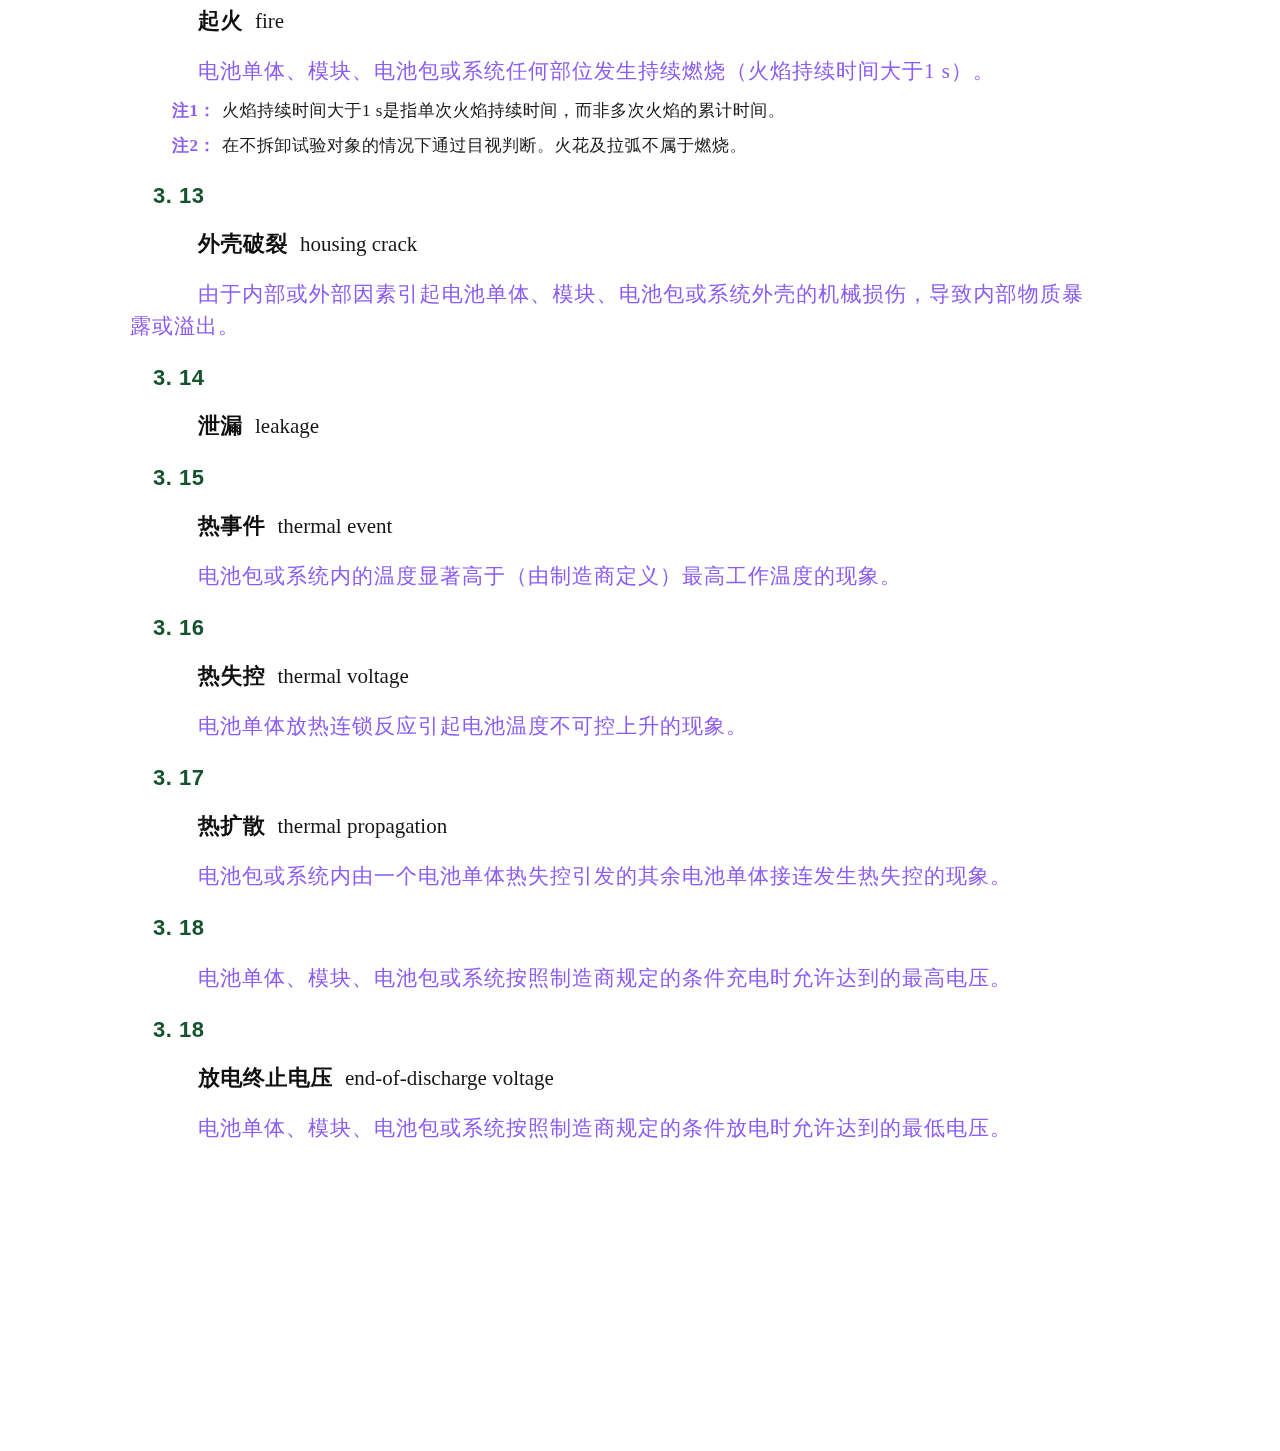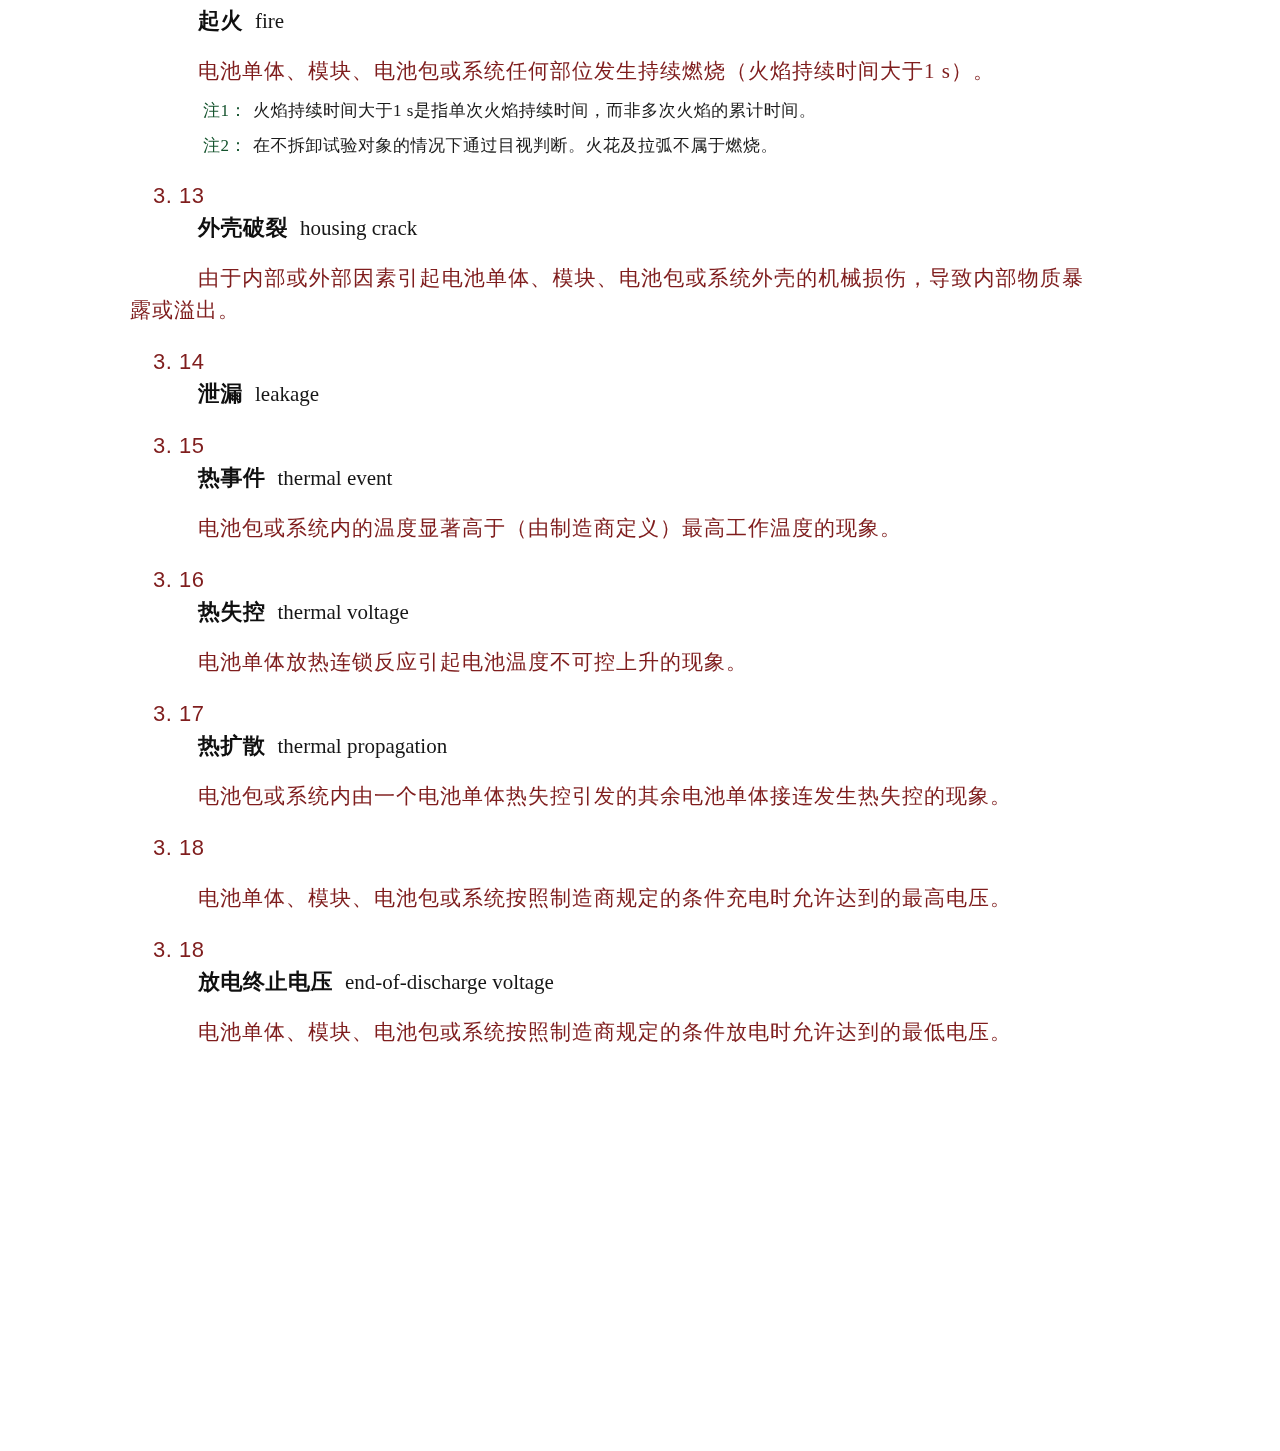--- a/index.html
+++ b/index.html
@@ -25,24 +25,25 @@
   }
   section.term-section {
     margin: 0 0 20px 0;
   }
   .sec-num {
     font-family: "Liberation Sans", "DejaVu Sans", sans-serif;
     font-size: 22px;
     line-height: 32px;
     letter-spacing: 0.5px;
     margin-left: 23px;
-    color: #7f1d1d;
+    color: #14532d;
+    font-weight: bold;
   }
   .term-line {
-    margin-top: 0;
+    margin-top: 16px;
     margin-left: 68px;
     line-height: 32px;
     white-space: nowrap;
   }
   section.no-num .term-line { margin-top: 0; }
   .term-zh {
     font-family: "Liberation Sans", "DejaVu Sans", sans-serif;
     font-weight: 700;
     font-size: 22px;
     letter-spacing: 0.5px;
@@ -54,38 +55,37 @@
     margin-left: 12px;
     color: #161616;
   }
   .definition {
     margin: 18px 0 0 0;
     text-indent: 68px;
     text-align: justify;
     font-size: 21px;
     line-height: 32px;
     letter-spacing: 1px;
-    color: #7f1d1d;
+    color: #8b5cf6;
   }
   .notes {
     margin-left: 42px;
   }
   .note-line {
     font-size: 17px;
     line-height: 28px;
     margin-top: 7px;
     letter-spacing: 0.5px;
     color: #1a1a1a;
   }
   .note-line:first-child { margin-top: 10px; }
   .note-label {
-    font-weight: 400;
+    font-weight: 700;
     margin-right: 6px;
-    color: #14532d;
-    margin-left: 31px;
+    color: #8b5cf6;
   }
 </style>
 </head>
 <body>
 
 <div class="page">
   <div id="sections-root">
       <section class="term-section no-num">
 
     <div class="term-line">

